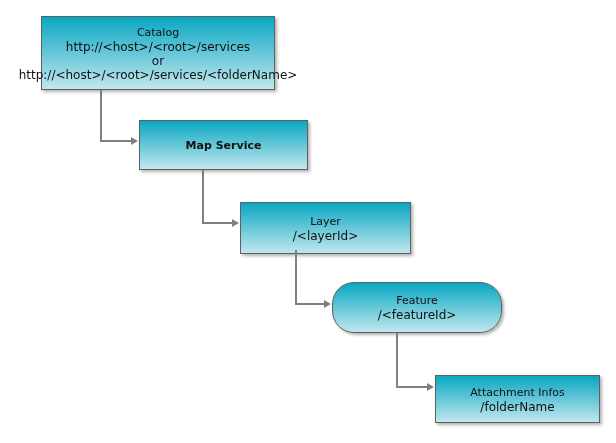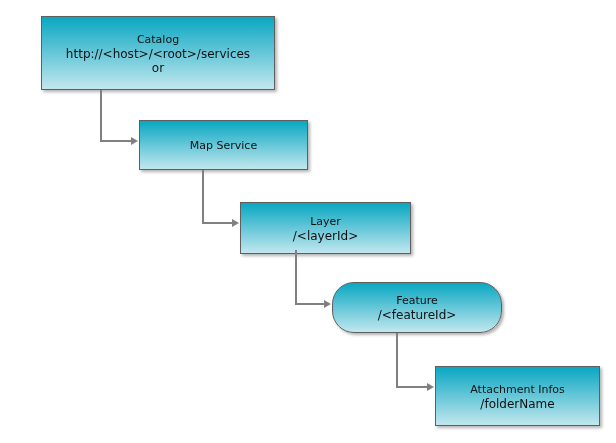--- a/index.html
+++ b/index.html
@@ -55,29 +55,30 @@
 </style>
 </head>
 <body>
 
 <div class="canvas">
 
   <div class="node" style="left:41px; top:16px; width:234px; height:74px; padding:2px 4px;">
     <span class="node-title">Catalog</span>
     <span class="node-line">http://&lt;host&gt;/&lt;root&gt;/services</span>
     <span class="node-line">or</span>
+    <span class="node-line">http://&lt;host&gt;/&lt;root&gt;/services/&lt;folderName&gt;</span>
   </div>
 
   <div>
     <div class="v-line" style="left:100px; top:90px; height:52px;"></div>
     <div class="h-line" style="left:100px; top:140px; width:32px;"></div>
     <div class="arrowhead" style="left:131px; top:137px;"></div>
   </div>
 
-  <div class="node" style="left:139px; top:120px; width:169px; height:50px;">
+  <div class="node" style="left:139px; top:120px; width:169px; height:50px;font-weight:bold;">
     <span class="node-title">Map Service</span>
   </div>
 
   <div>
     <div class="v-line" style="left:202px; top:170px; height:54px;"></div>
     <div class="h-line" style="left:202px; top:222px; width:31px;"></div>
     <div class="arrowhead" style="left:232px; top:219px;"></div>
   </div>
 
   <div class="node" style="left:240px; top:202px; width:171px; height:52px;">
@@ -95,18 +96,18 @@
     <span class="node-title">Feature</span>
     <span class="node-line">/&lt;featureId&gt;</span>
   </div>
 
   <div>
     <div class="v-line" style="left:396px; top:333px; height:55px;"></div>
     <div class="h-line" style="left:396px; top:386px; width:32px;"></div>
     <div class="arrowhead" style="left:427px; top:383px;"></div>
   </div>
 
-  <div class="node" style="left:435px; top:366px; width:165px; height:60px;">
+  <div class="node" style="left:435px; top:375px; width:165px; height:48px;">
     <span class="node-title">Attachment Infos</span>
     <span class="node-line">/folderName</span>
   </div>
 
 </div>
 
 </body></html>

